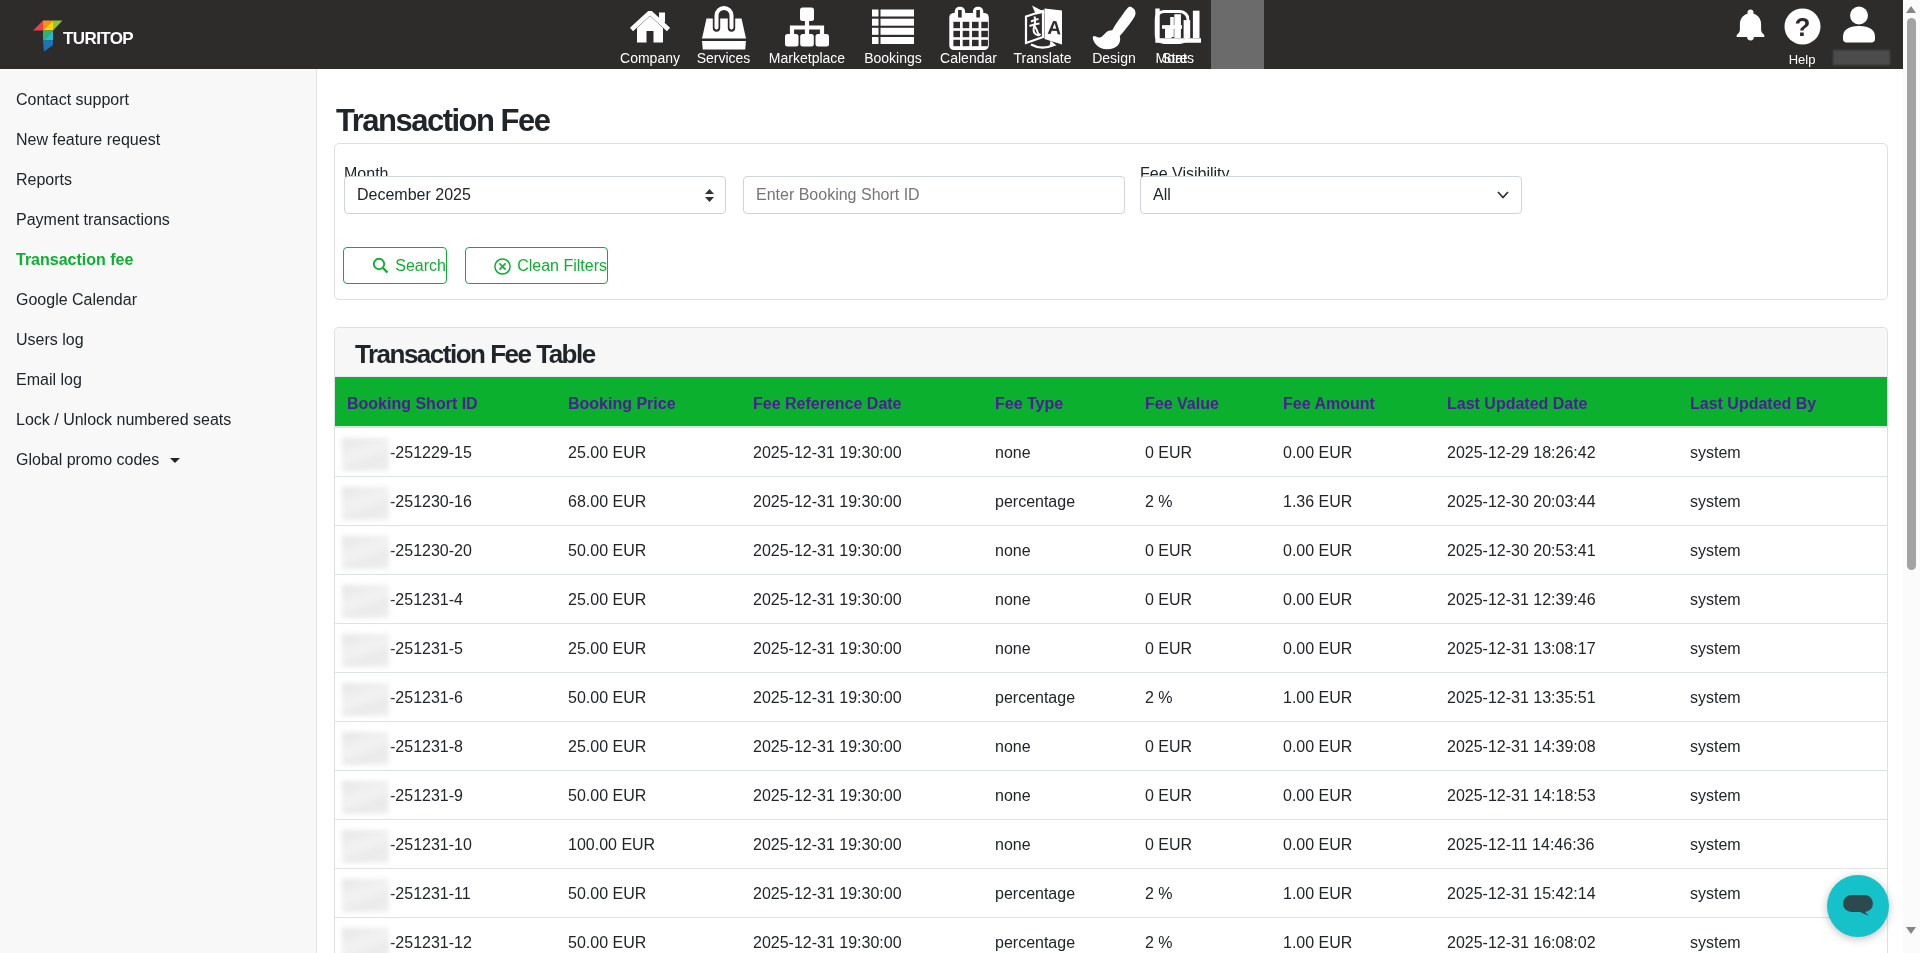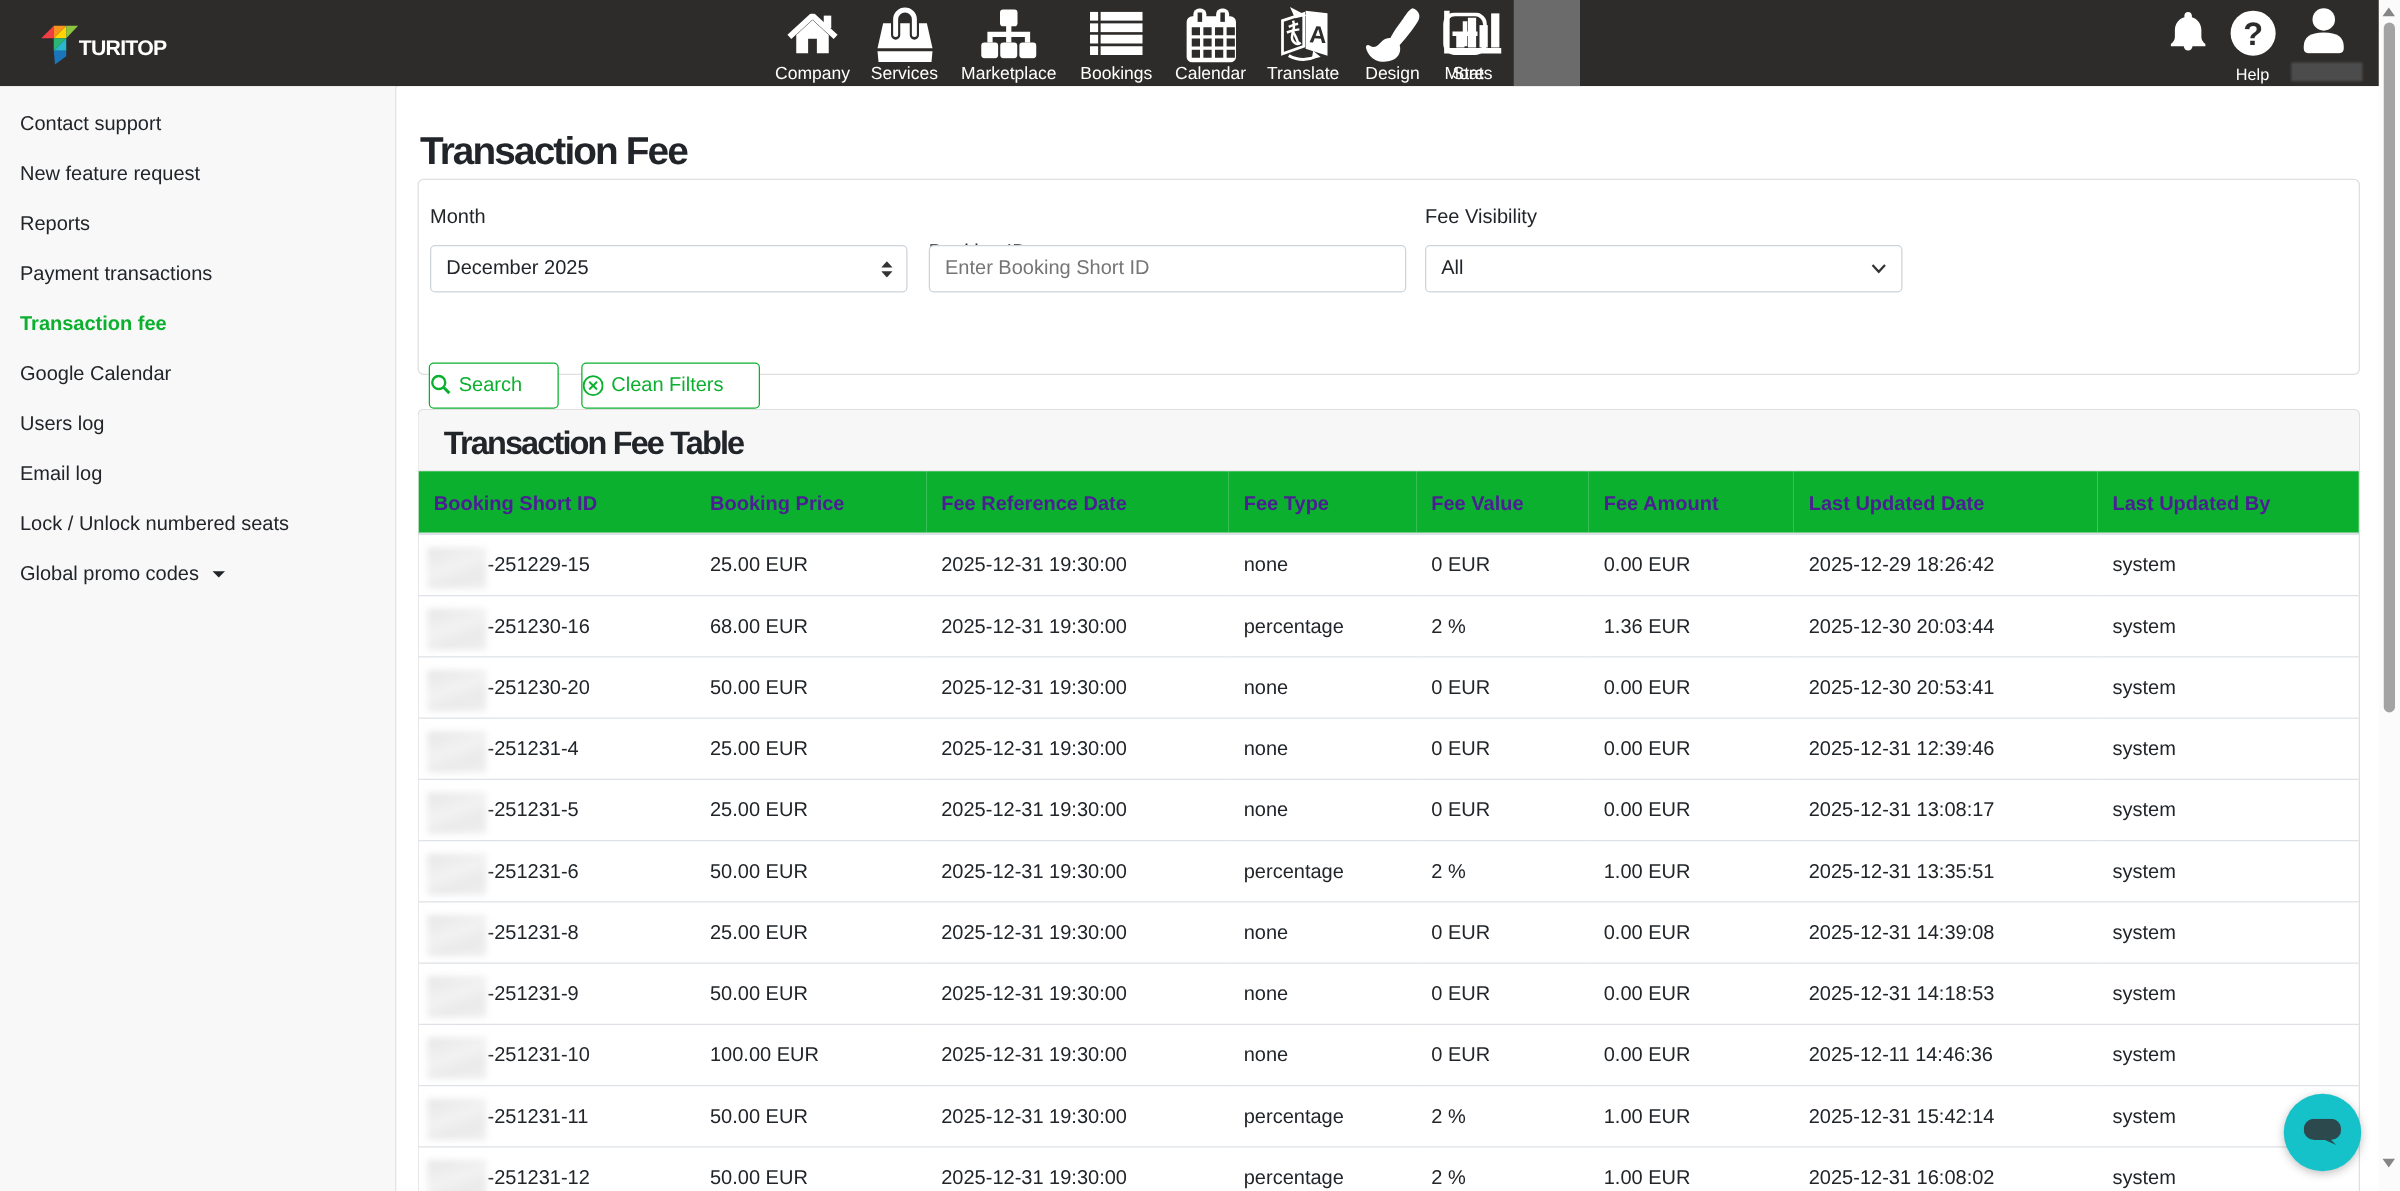--- a/index.html
+++ b/index.html
@@ -25,22 +25,22 @@
   #sidebar li { padding:8px 16px; font-size:16px; line-height:24px; color:#212529; }
   #sidebar li.active { color:#0cb02f; font-weight:bold; }
   .caret { display:inline-block; width:0; height:0; border-left:5px solid transparent; border-right:5px solid transparent; border-top:5px solid #212529; vertical-align:middle; margin-left:6px; }
 
   
   #main { position:absolute; top:69px; left:318px; width:1586px; height:884px; background:#fff; }
   h2.title { position:absolute; left:18px; top:33px; font-size:31px; font-weight:bold; color:#212529; line-height:38px; letter-spacing:-1.5px; }
 
   #fcard { position:absolute; left:16px; top:74px; width:1554px; height:157px; background:#fff; border:1px solid #dfdfdf; border-radius:5px; }
   .flabel { position:absolute; top:18px; font-size:16px; line-height:24px; color:#212529; }
-  .fctrl { position:absolute; top:52px; height:38px; width:382px; border:1px solid #ced4da; border-radius:4px; background:#fff; font-size:16px; line-height:36px; color:#495057; padding:0 12px; }
-  .fbtn { position:absolute; top:103px; height:37px; border:1px solid #0cb02f; border-radius:4px; color:#0cb02f; font-size:16px; line-height:35px; text-align:left; background:#fff;margin-top:43px; }
+  .fctrl { position:absolute; top:32px; height:38px; width:382px; border:1px solid #ced4da; border-radius:4px; background:#fff; font-size:16px; line-height:36px; color:#495057; padding:0 12px; }
+  .fbtn { position:absolute; top:103px; height:37px; border:1px solid #0cb02f; border-radius:4px; color:#0cb02f; font-size:16px; line-height:35px; text-align:right; background:#fff; }
 
   #tcard { position:absolute; left:16px; top:258px; width:1554px; height:660px; background:#fff; border:1px solid #dfdfdf; border-radius:5px 5px 0 0; border-bottom:none; }
   #tchead { height:49px; background:#f7f7f7; border-bottom:1px solid #e8e8e8; border-radius:5px 5px 0 0; font-size:26px; font-weight:bold; color:#212529; line-height:52px; padding-left:20px; letter-spacing:-1.5px; }
   table { border-collapse:collapse; table-layout:fixed; width:1552px; font-size:16px; color:#212529; }
   thead th { background:#0cb02f; color:#4c1d95; font-weight:bold; text-align:left; padding:14px 12px 10px; height:50px; border-bottom:2px solid #dee2e6; }
   tbody td { padding:13px 12px 11px; border-top:1px solid #dee2e6; height:48px; line-height:24px; white-space:nowrap; }
   tbody tr:first-child td { border-top:none; }
   .blurbox { position:absolute; left:7px; top:10px; width:47px; height:33px; background:linear-gradient(160deg,#e6e6e6,#f2f2f2 45%,#eaeaea 70%,#efefef); filter:blur(2.5px); }
   tbody td:first-child { padding-left:55px; position:relative; }
 

